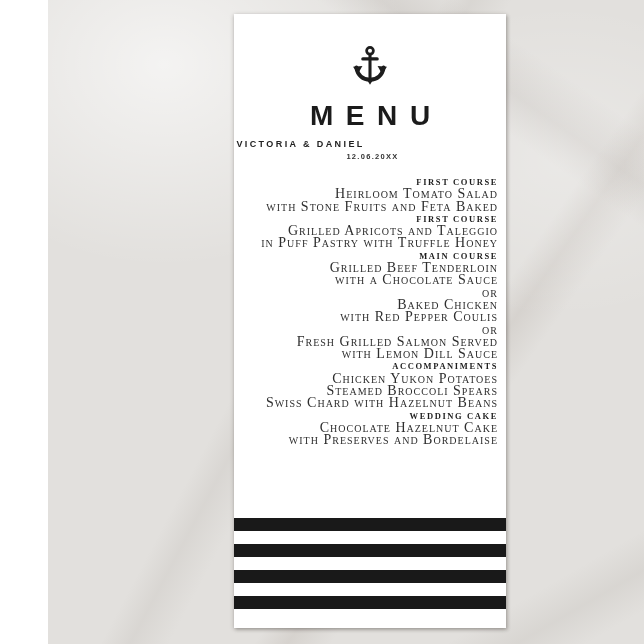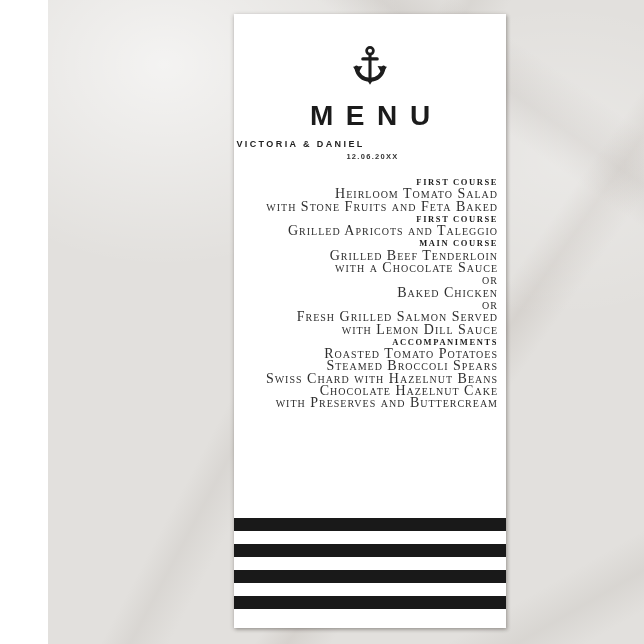--- a/index.html
+++ b/index.html
@@ -87,40 +87,43 @@
 
     <div class="menu" id="menu-sections">
         <div class="menu-section">
           <div class="menu-heading">FIRST COURSE</div>
           <div class="menu-line">Heirloom Tomato Salad</div>
           <div class="menu-line">with Stone Fruits and Feta Baked</div>
         </div>
         <div class="menu-section">
           <div class="menu-heading">FIRST COURSE</div>
           <div class="menu-line">Grilled Apricots and Taleggio</div>
+          <div class="menu-line">in Puff Pastry with Truffle Honey</div>
         </div>
         <div class="menu-section">
           <div class="menu-heading">MAIN COURSE</div>
           <div class="menu-line">Grilled Beef Tenderloin</div>
           <div class="menu-line">with a Chocolate Sauce</div>
           <div class="menu-line">or</div>
           <div class="menu-line">Baked Chicken</div>
+          <div class="menu-line">with Red Pepper Coulis</div>
           <div class="menu-line">or</div>
           <div class="menu-line">Fresh Grilled Salmon Served</div>
           <div class="menu-line">with Lemon Dill Sauce</div>
         </div>
         <div class="menu-section">
           <div class="menu-heading">ACCOMPANIMENTS</div>
-          <div class="menu-line">Roasted Tomato Potatoes</div>
+          <div class="menu-line">Chicken Yukon Potatoes</div>
           <div class="menu-line">Steamed Broccoli Spears</div>
           <div class="menu-line">Swiss Chard with Hazelnut Beans</div>
         </div>
         <div class="menu-section">
+          <div class="menu-heading">WEDDING CAKE</div>
           <div class="menu-line">Chocolate Hazelnut Cake</div>
-          <div class="menu-line">with Preserves and Buttercream</div>
+          <div class="menu-line">with Preserves and Bordelaise</div>
         </div>
       </div>
 
     <div class="stripes" id="stripes">
         <div class="stripe-black" style="background: rgb(25, 25, 25);"></div>
         <div class="stripe-black" style="background: rgb(25, 25, 25);"></div>
         <div class="stripe-black" style="background: rgb(25, 25, 25);"></div>
         <div class="stripe-black" style="background: rgb(25, 25, 25);"></div>
       </div>
 

